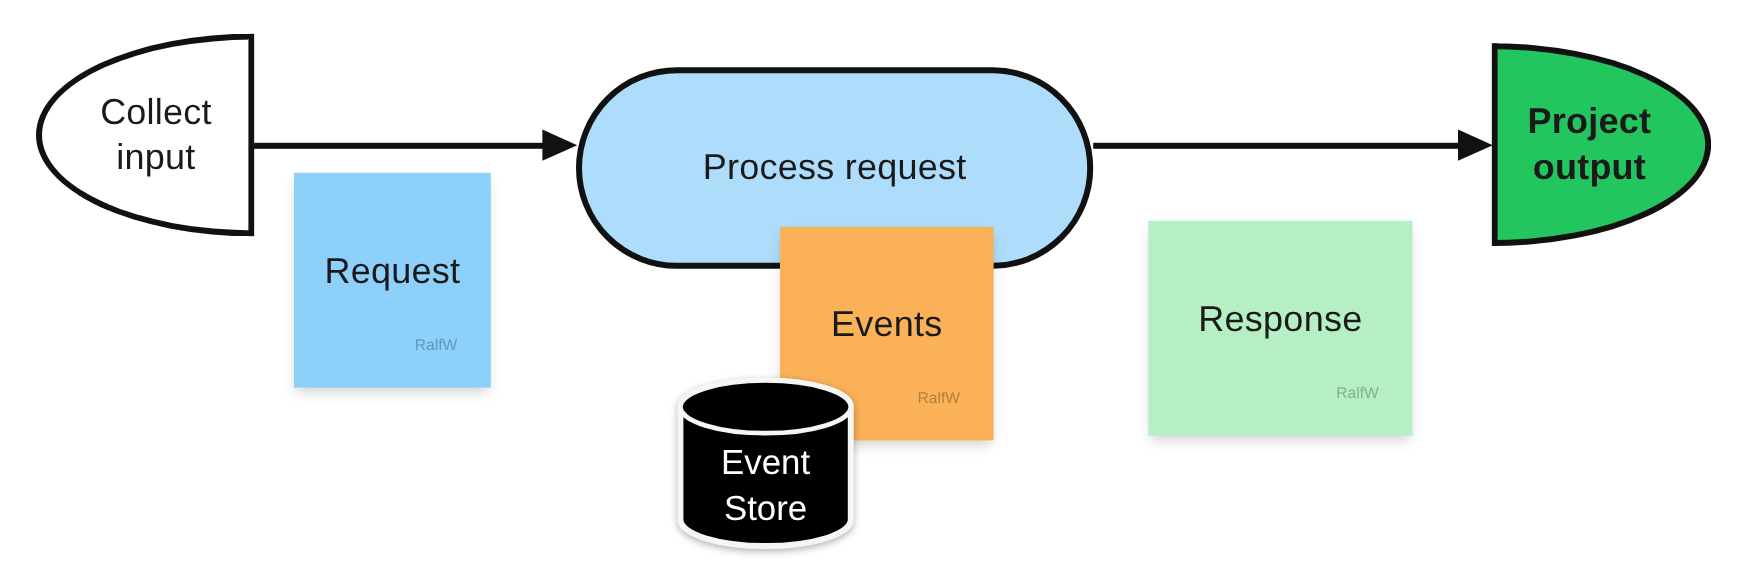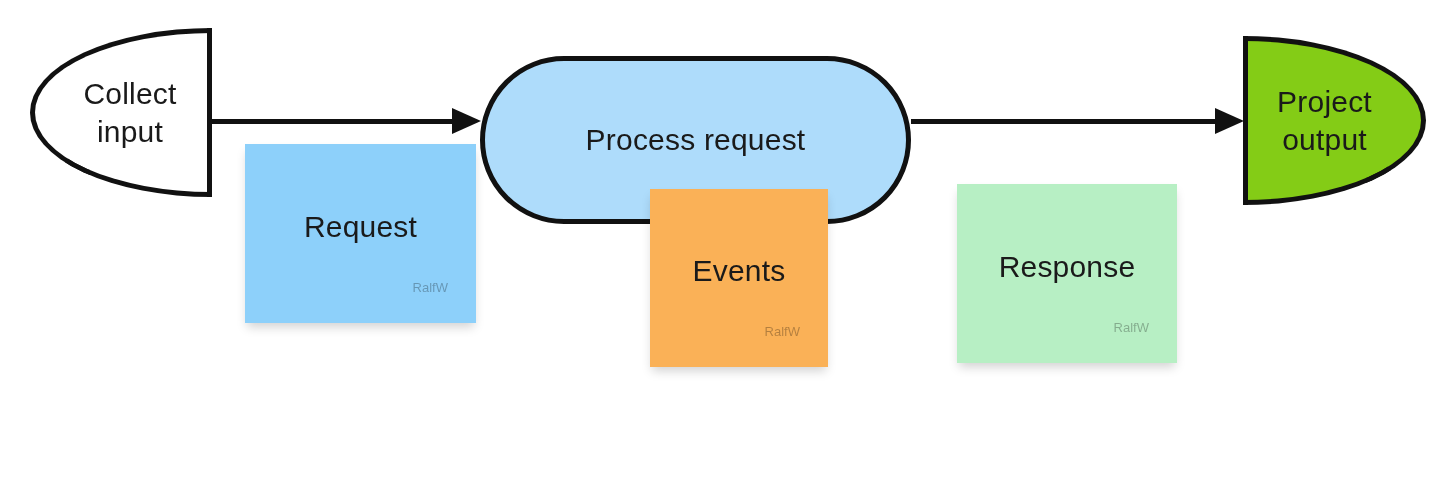--- a/index.html
+++ b/index.html
@@ -90,21 +90,21 @@
     padding-bottom: 14px;
     letter-spacing: 0.2px;
   }
   .note-author {
     position: absolute;
     right: 28px;
     bottom: 28px;
     font-size: 13px;
     color: rgba(0,0,0,0.28);
   }
-  .note-request  { left: 245px; top: 144px; width: 231px; height: 179px; background: #8dd0fa; }
+  .note-request  { left: 245px; top: 144px; width: 164px; height: 179px; background: #8dd0fa; }
   .note-events   { left: 650px; top: 189px; width: 178px; height: 178px; background: #fab157; }
   .note-response { left: 957px; top: 149px; width: 220px; height: 179px; background: #b7efc4; }
 
   
   .cylinder {
     position: absolute;
     left: 563px; top: 312px;
     width: 150px; height: 148px;
     z-index: 3;
   }
@@ -140,34 +140,42 @@
   <div class="arrow-line arrow1-line"></div>
   <div class="arrow-head arrow1-head"></div>
 
   <div class="node pill" style="background-color: rgb(174, 220, 251); margin-top: 21px;">
     <span class="node-label">Process request</span>
   </div>
 
   <div class="arrow-line arrow2-line"></div>
   <div class="arrow-head arrow2-head"></div>
 
-  <div class="node half-right" style="background-color: #84cc16;">
+  <div class="node half-right" style="background-color: #22c55e; font-weight: bold;">
     <span class="node-label">Project
 output</span>
   </div>
 
   <div class="note note-request" style="background-color: rgb(141, 208, 250);">
     <span class="note-label">Request</span>
     <span class="note-author">RalfW</span>
   </div>
 
   <div class="note note-events" style="background-color: rgb(250, 177, 87);">
     <span class="note-label">Events</span>
     <span class="note-author">RalfW</span>
   </div>
 
   <div class="note note-response" style="background-color: rgb(183, 239, 196); margin-top: 35px;">
     <span class="note-label">Response</span>
     <span class="note-author">RalfW</span>
   </div>
 
+  <div class="cylinder">
+    <svg viewBox="0 0 150 148" width="150" height="148">
+      <path d="M 4,27 V 121 A 71,22 0 0 0 146,121 V 27 A 71,22 0 0 0 4,27 Z" stroke="#f5f5f5" stroke-width="5" stroke-linejoin="round" fill="#000000"></path>
+      <ellipse cx="75" cy="27" rx="71" ry="22" stroke="#f5f5f5" stroke-width="4" fill="#000000"></ellipse>
+    </svg>
+    <span class="cylinder-label">Event
+Store</span>
+  </div>
 
 </div>
 
 </body></html>

